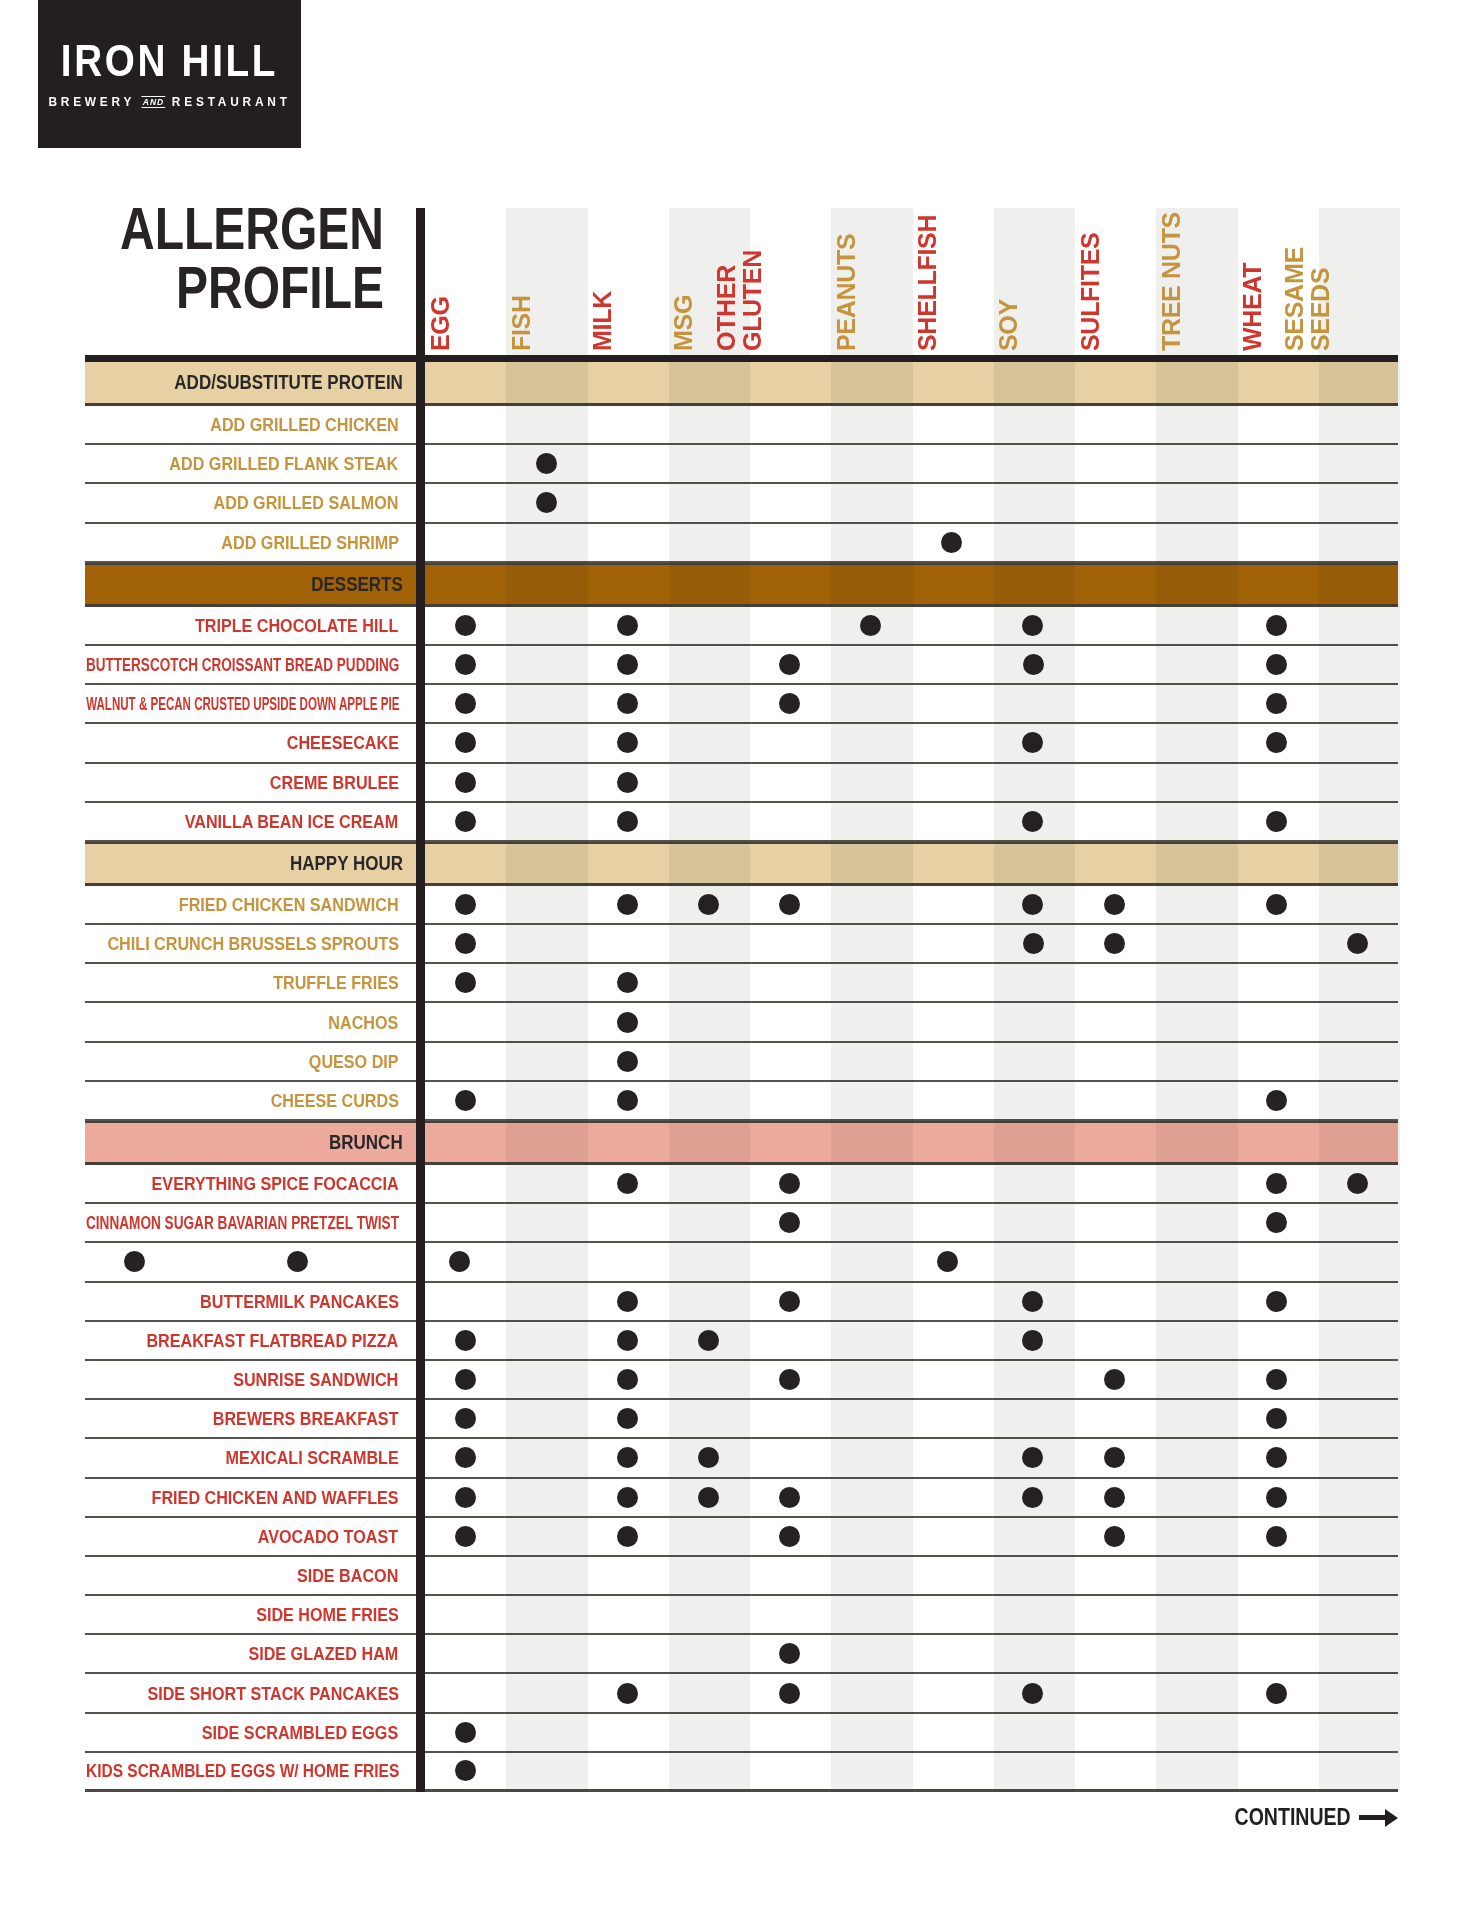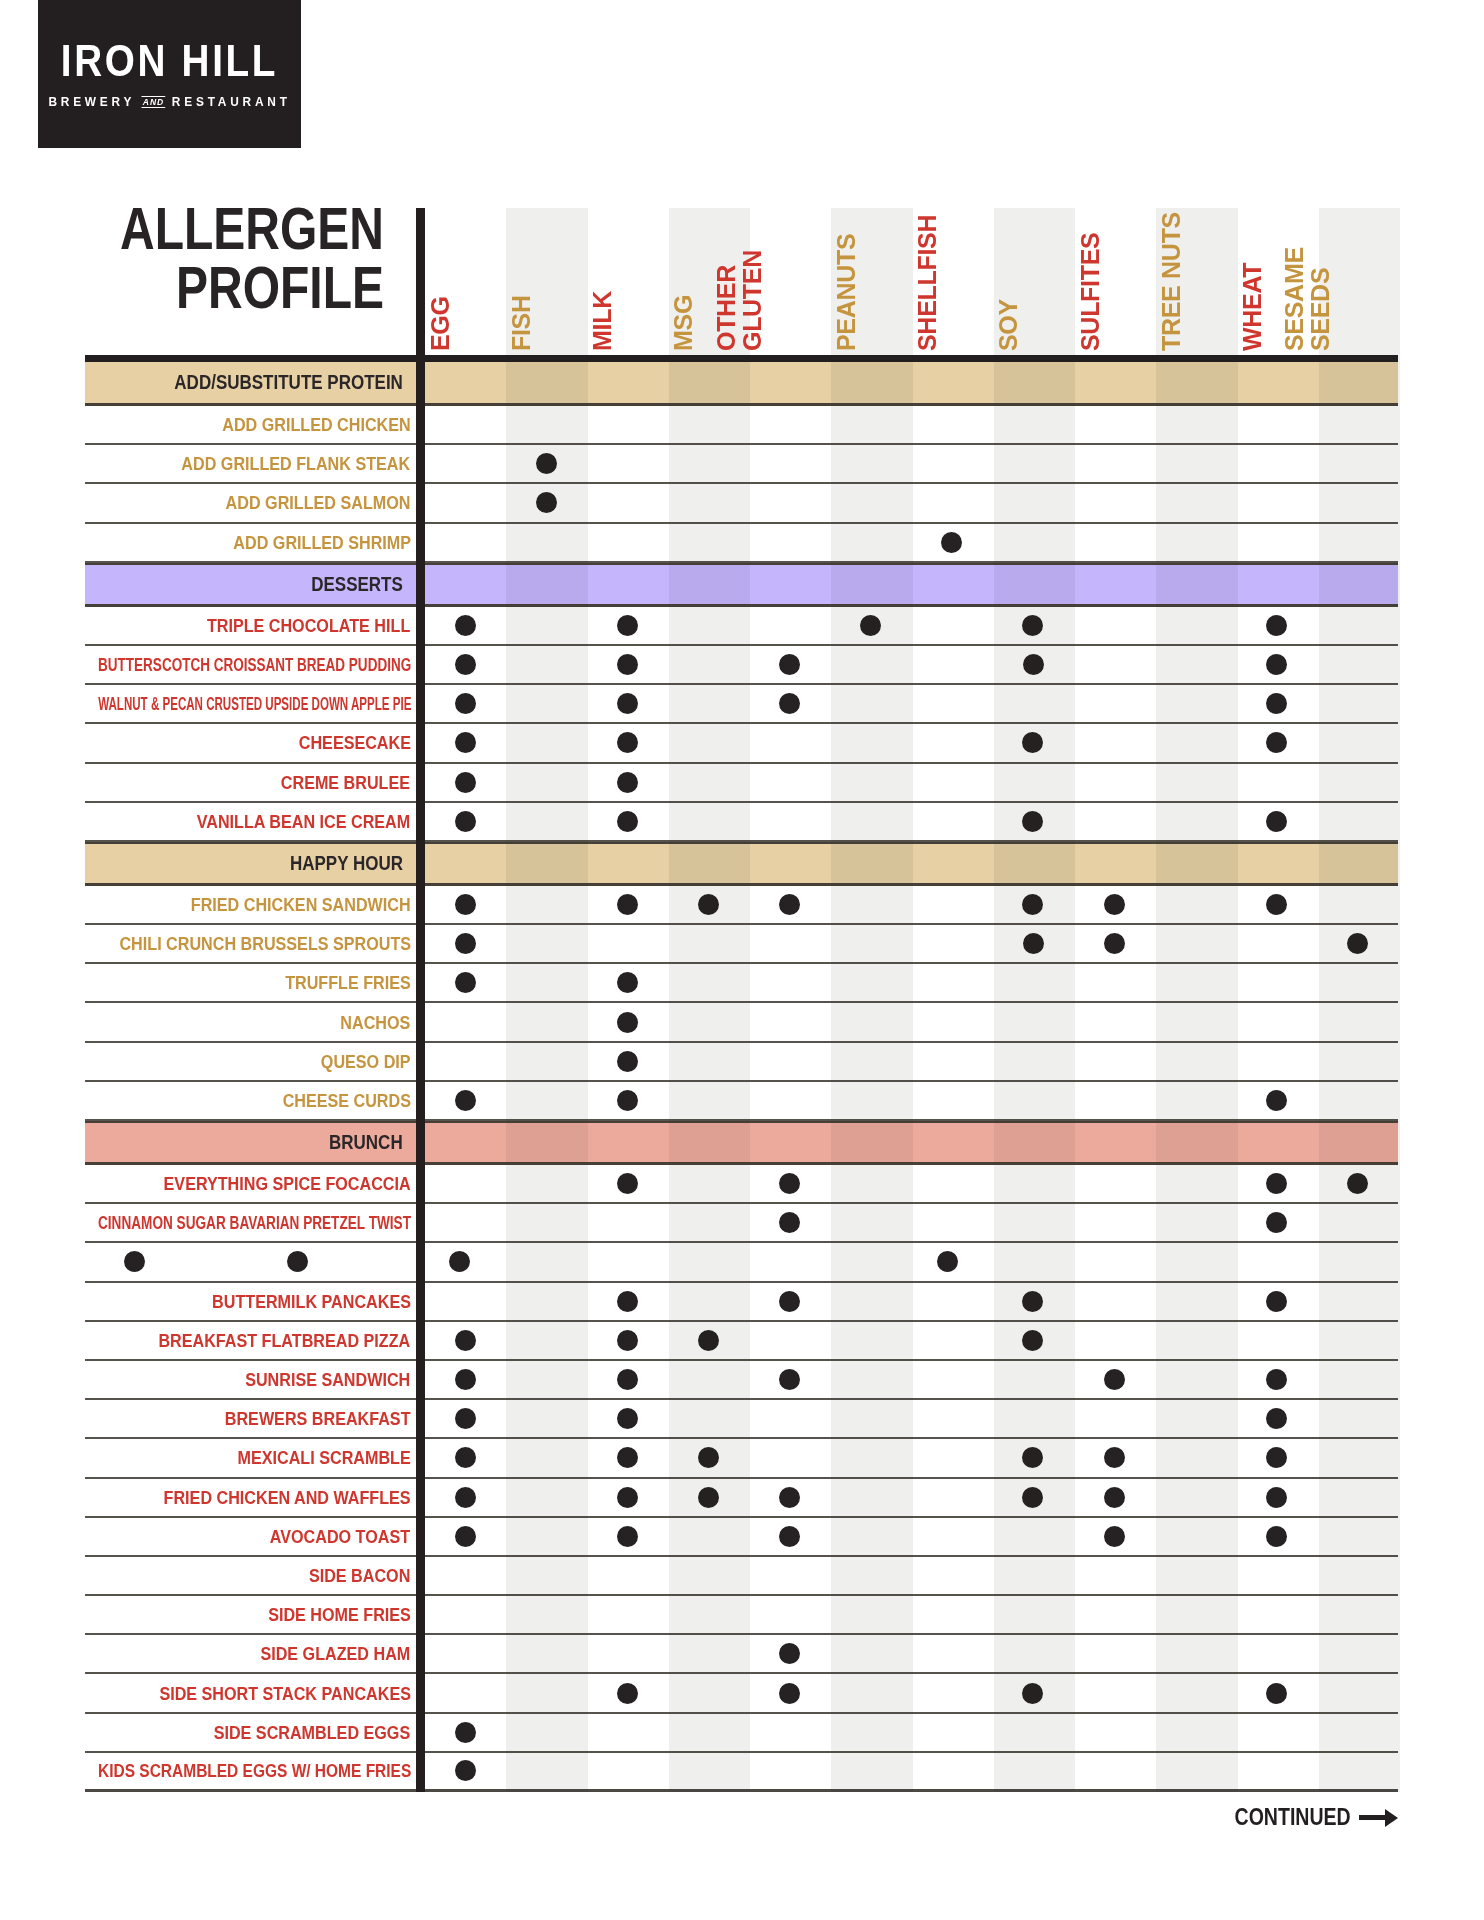--- a/index.html
+++ b/index.html
@@ -62,21 +62,21 @@
   .seclabel {
     color:#2b2627; font-weight:800; font-size:20px; white-space:nowrap;
     transform:scaleX(0.85); transform-origin:right center;
   }
   .row {
     box-sizing:border-box; height:39.2px; border-bottom:2px solid #56524c;
     display:flex; background:transparent;
   }
   .row.last { border-bottom:3px solid #4c4843;align-items:center; }
   .rlabel {
-    width:331px; box-sizing:border-box; padding-right:5px;
+    width:331px; box-sizing:border-box; padding-right:17px;
     display:flex; justify-content:flex-end; align-items:center; overflow:visible;
   }
   .rlabel span {
     font-weight:800; font-size:19px; white-space:nowrap;
     transform-origin:right center; line-height:1;
   }
   .vgap { width:9px; }
   .cell { width:81.25px; display:flex; align-items:center; justify-content:center; }
   .dot { width:21px; height:21px; border-radius:50%; background:#262122; }
 
@@ -241,21 +241,21 @@
         <div class="cell"></div>
         <div class="cell">
           <span class="dot"></span>
         </div>
         <div class="cell"></div>
         <div class="cell"></div>
         <div class="cell"></div>
         <div class="cell"></div>
         <div class="cell"></div>
       </div>
-      <div class="secbar" style="background: #c4b5fd;">
+      <div class="secbar" style="background: #a16207;">
         <div class="seclabel-cell">
           <span class="seclabel">DESSERTS</span>
         </div>
       </div>
       <div class="row">
         <div class="rlabel">
           <span class="c-red" style="transform: scaleX(0.85);">TRIPLE CHOCOLATE HILL</span>
         </div>
         <div class="vgap"></div>
         <div class="cell">

